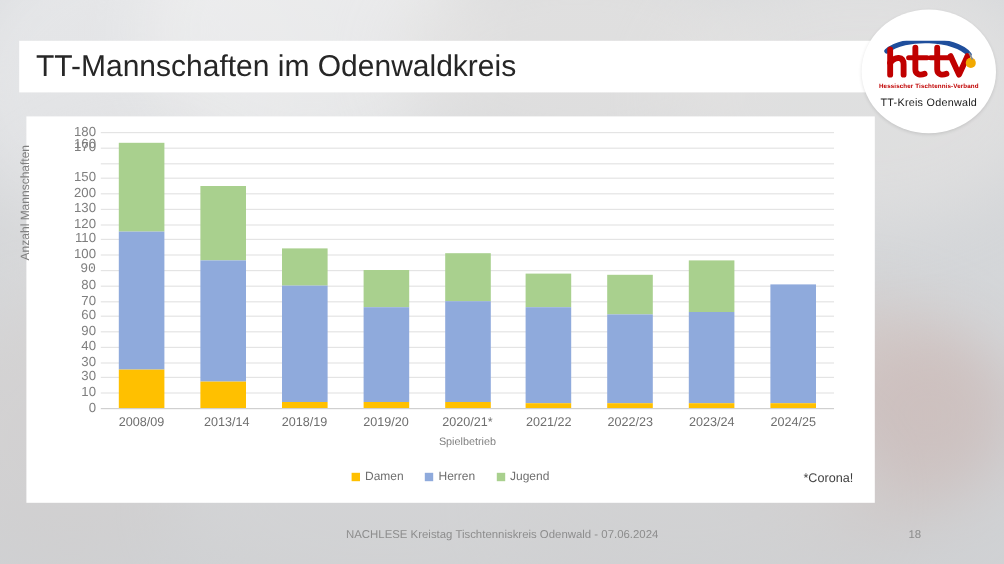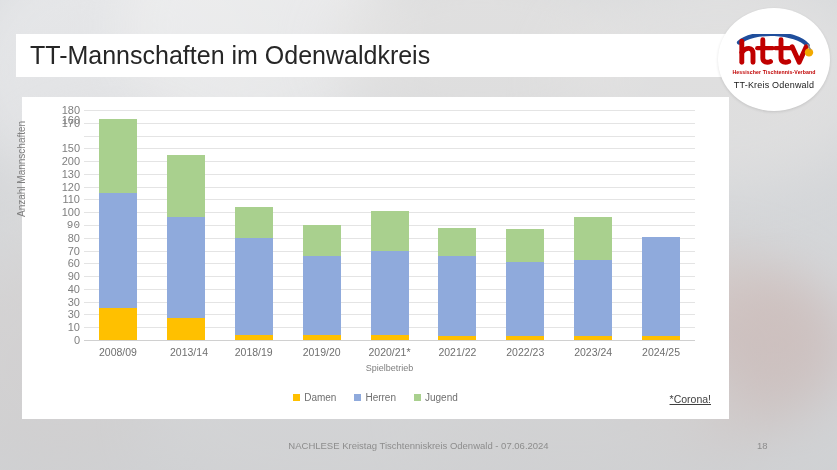--- a/index.html
+++ b/index.html
@@ -98,21 +98,21 @@
   .legend{
     position:absolute;left:0;top:292px;width:707px;height:16px;
     display:flex;align-items:center;justify-content:center;gap:18px;
   }
   .leg-item{display:flex;align-items:center;gap:4px;}
   .leg-swatch{width:7px;height:7px;display:inline-block;}
   .leg-text{font-size:10px;color:#6f6f6f;text-align:center;}
 
   .corona{
     position:absolute;right:18px;top:296px;
-    font-size:10.5px;color:#3f3f3f;text-decoration:underline;
+    font-size:10.5px;color:#3f3f3f;
   }
 
   
   .footer-note{
     position:absolute;left:0;top:440px;width:837px;text-align:center;
     font-size:9.5px;color:#8d8d8d;
   }
   .page-num{
     position:absolute;left:757px;top:440px;
     font-size:9.5px;color:#8d8d8d;

